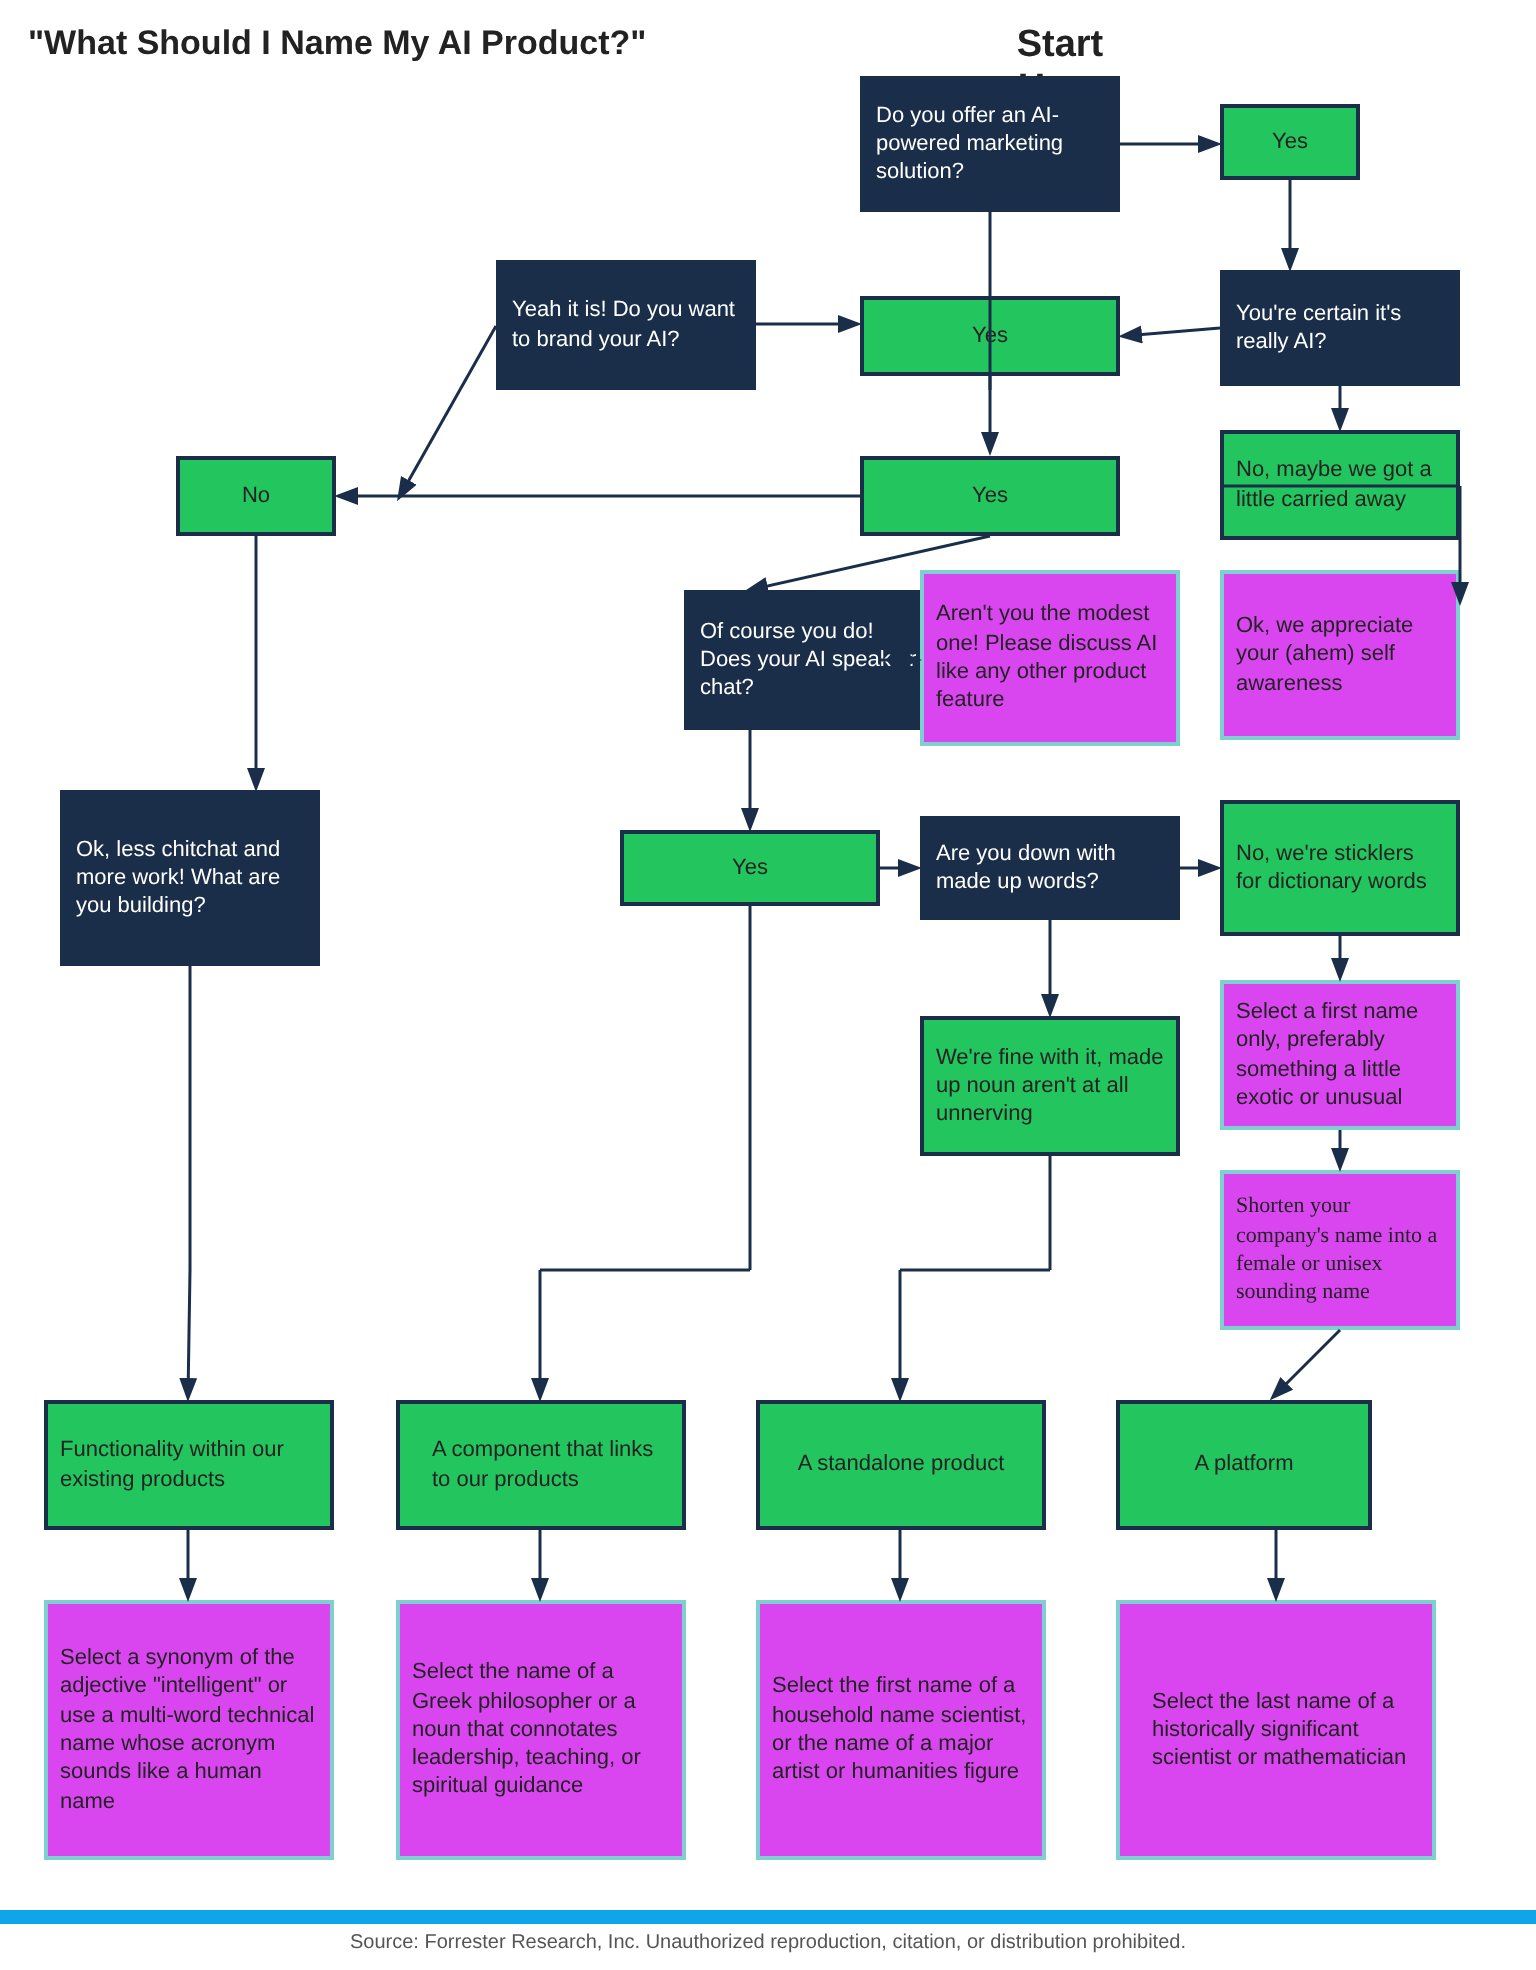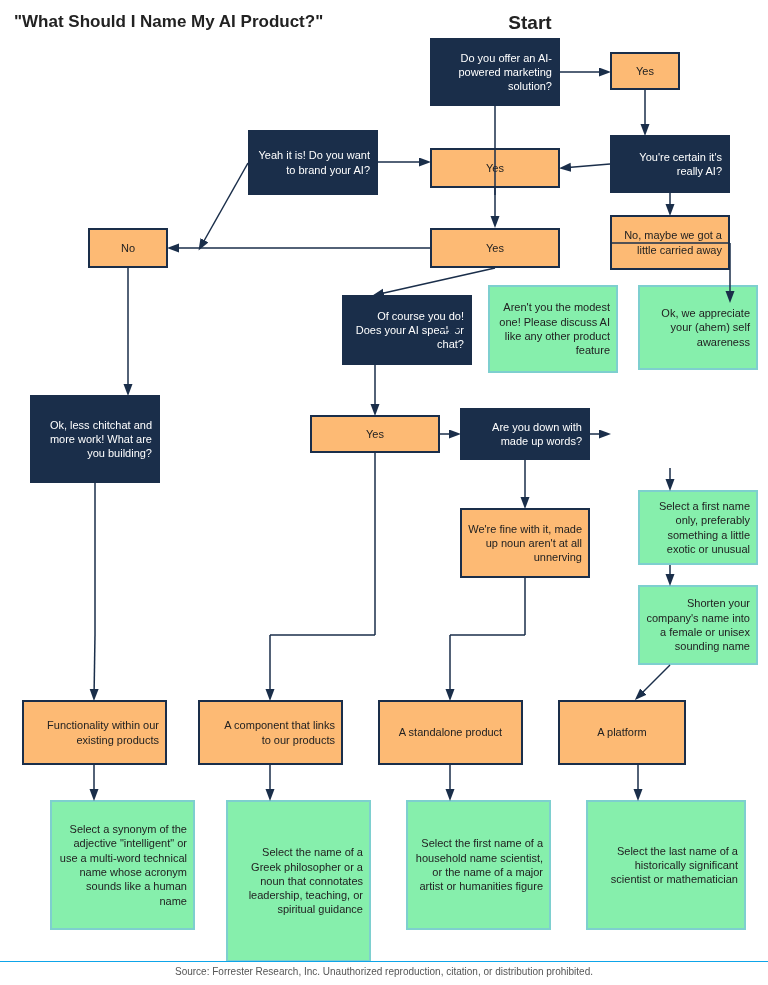--- a/index.html
+++ b/index.html
@@ -35,59 +35,58 @@
       left: 490px;
       text-align: center;
       width: 80px;
     }
     
     .box {
       position: absolute;
       display: flex;
       align-items: center;
       justify-content: center;
-      text-align: right;
+      text-align: left;
       font-size: 11px;
       line-height: 1.3;
       border: 2px solid #1a2e4a;
       padding: 6px;
     }
     .box-dark {
       background: #1a2e4a;
       color: #fff;
       border: 2px solid #1a2e4a;
     }
     .box-light {
-      background: #fdba74;
+      background: #22c55e;
       color: #222;
       border: 2px solid #1a2e4a;
     }
     .box-cyan {
-      background: #86efac;
+      background: #d946ef;
       color: #222;
       border: 2px solid #7ecfcf;
-      margin-left: 28px;
     }
     
     .arrows-layer {
       position: absolute;
       top: 0; left: 0;
       width: 768px;
       height: 985px;
       pointer-events: none;
     }
     .footer {
       position: absolute;
       bottom: 8px;
       left: 0;
       width: 100%;
       text-align: center;
       font-size: 10px;
       color: #555;
-      border-top: 1px solid #0ea5e9;
+      border-top: 7px solid #0ea5e9;
       padding-top: 4px;
     }
   </style>
 </head>
 <body>
 
 <div class="page">
 
   <div class="title">"What Should I Name My AI Product?"</div>
 
@@ -104,33 +103,34 @@
   <div class="box box-light" style="left:88px;top:228px;width:80px;height:40px;">No</div>
   <div class="box box-light" style="left:610px;top:215px;width:120px;height:55px;">No, maybe we got a little carried away</div>
 
   <div class="box box-dark" style="left:310px;top:295px;width:130px;height:70px;margin-left:32px;">Of course you do! Does your AI speak or chat?</div>
   <div class="box box-cyan" style="left:460px;top:285px;width:130px;height:88px;">Aren't you the modest one! Please discuss AI like any other product feature</div>
   <div class="box box-cyan" style="left:610px;top:285px;width:120px;height:85px;">Ok, we appreciate your (ahem) self awareness</div>
   <div class="box box-dark" style="left:30px;top:395px;width:130px;height:88px;">Ok, less chitchat and more work! What are you building?</div>
 
   <div class="box box-light" style="left:310px;top:415px;width:130px;height:38px;">Yes</div>
   <div class="box box-dark" style="left:460px;top:408px;width:130px;height:52px;">Are you down with made up words?</div>
+  <div class="box box-light" style="left:610px;top:400px;width:120px;height:68px;">No, we're sticklers for dictionary words</div>
 
   <div class="box box-light" style="left:460px;top:508px;width:130px;height:70px;">We're fine with it, made up noun aren't at all unnerving</div>
   <div class="box box-cyan" style="left:610px;top:490px;width:120px;height:75px;">Select a first name only, preferably something a little exotic or unusual</div>
 
-  <div class="box box-cyan" style="left:610px;top:585px;width:120px;height:80px;">Shorten your company's name into a female or unisex sounding name</div>
+  <div class="box box-cyan" style="left:610px;top:585px;width:120px;height:80px;font-family:Liberation Serif, serif;">Shorten your company's name into a female or unisex sounding name</div>
 
   <div class="box box-light" style="left:22px;top:700px;width:145px;height:65px;">Functionality within our existing products</div>
   <div class="box box-light" style="left:198px;top:700px;width:145px;height:65px;padding-left:16px;">A component that links to our products</div>
   <div class="box box-light" style="left:378px;top:700px;width:145px;height:65px;">A standalone product</div>
   <div class="box box-light" style="left:558px;top:700px;width:128px;height:65px;">A platform</div>
 
   <div class="box box-cyan" style="left:22px;top:800px;width:145px;height:130px;">Select a synonym of the adjective "intelligent" or use a multi-word technical name whose acronym sounds like a human name</div>
-  <div class="box box-cyan" style="left:198px;top:800px;width:145px;height:162px;">Select the name of a Greek philosopher or a noun that connotates leadership, teaching, or spiritual guidance</div>
+  <div class="box box-cyan" style="left:198px;top:800px;width:145px;height:130px;">Select the name of a Greek philosopher or a noun that connotates leadership, teaching, or spiritual guidance</div>
   <div class="box box-cyan" style="left:378px;top:800px;width:145px;height:130px;">Select the first name of a household name scientist, or the name of a major artist or humanities figure</div>
   <div class="box box-cyan" style="left:558px;top:800px;width:160px;height:130px;padding-left:16px;">Select the last name of a historically significant scientist or mathematician</div>
 
   <svg class="arrows-layer">
     <defs>
       <marker id="arr" markerWidth="8" markerHeight="8" refX="6" refY="3" orient="auto">
         <path d="M0,0 L0,6 L8,3 z" fill="#1a2e4a"></path>
       </marker>
     </defs>
 

